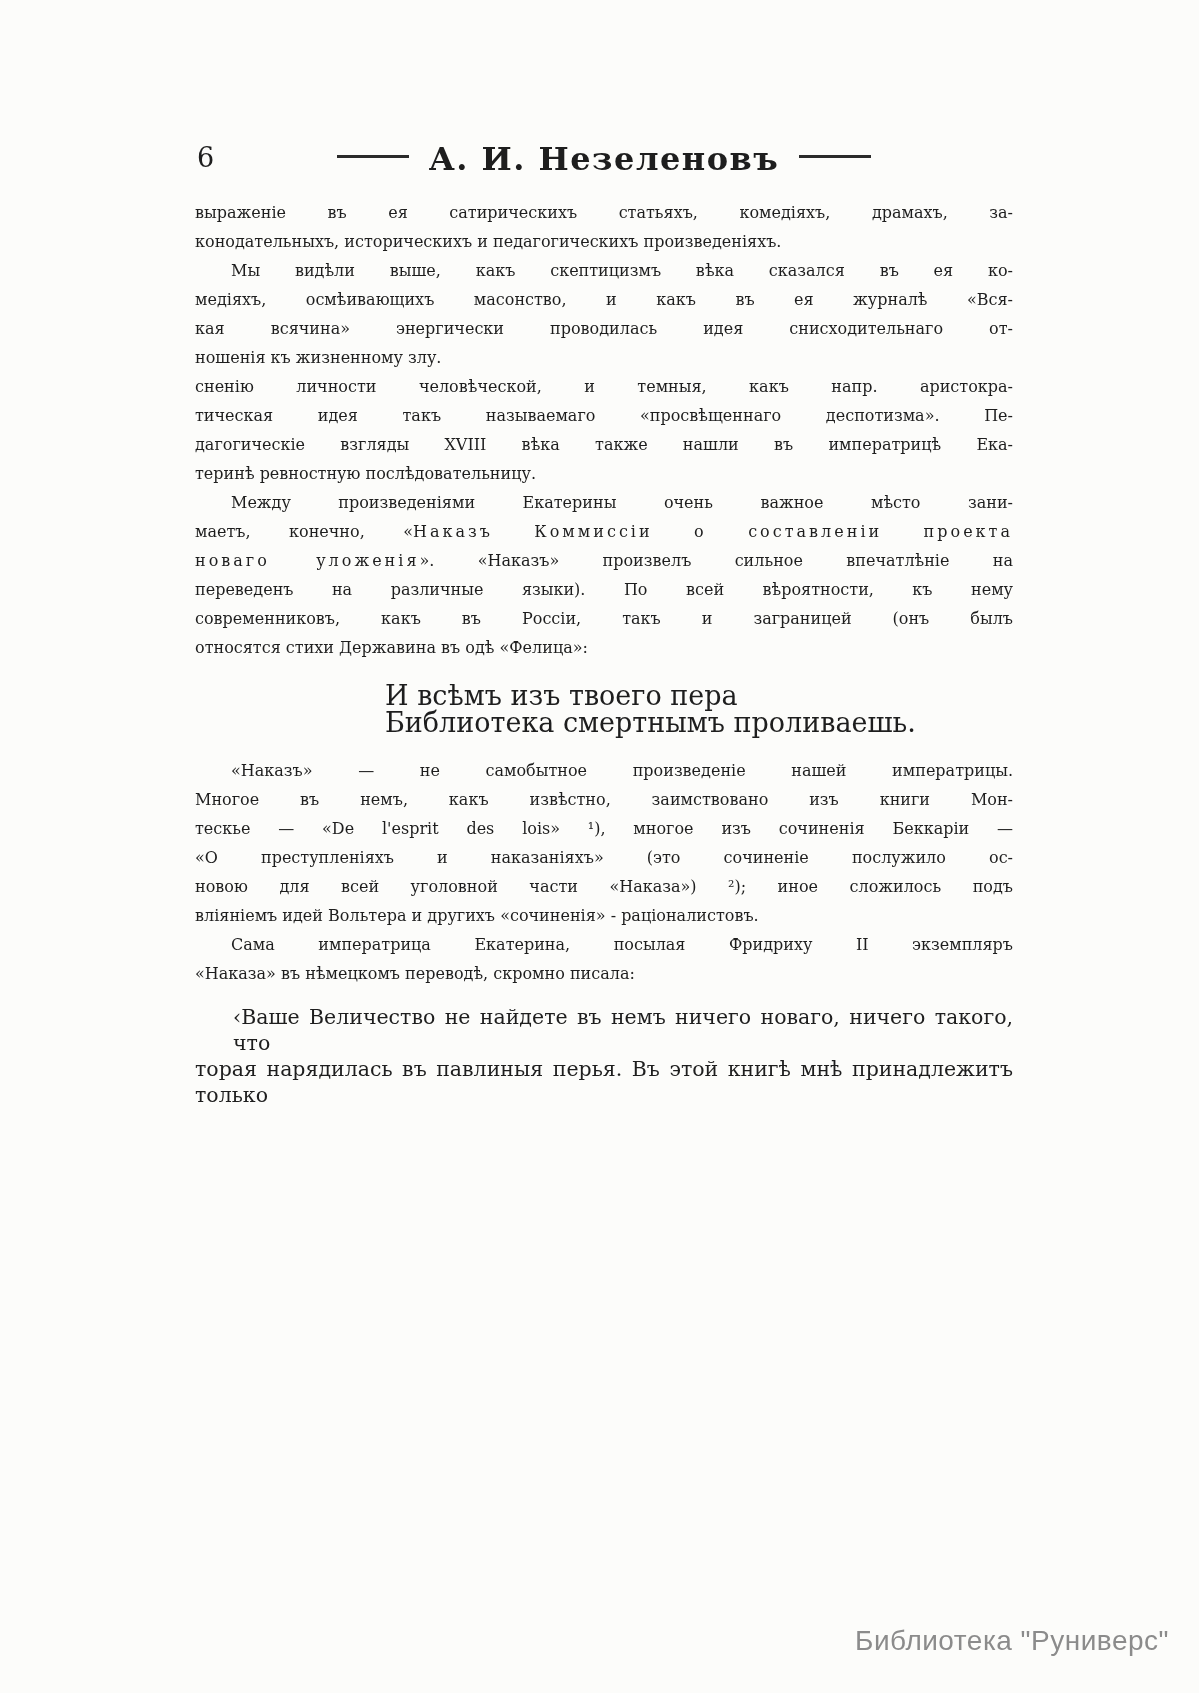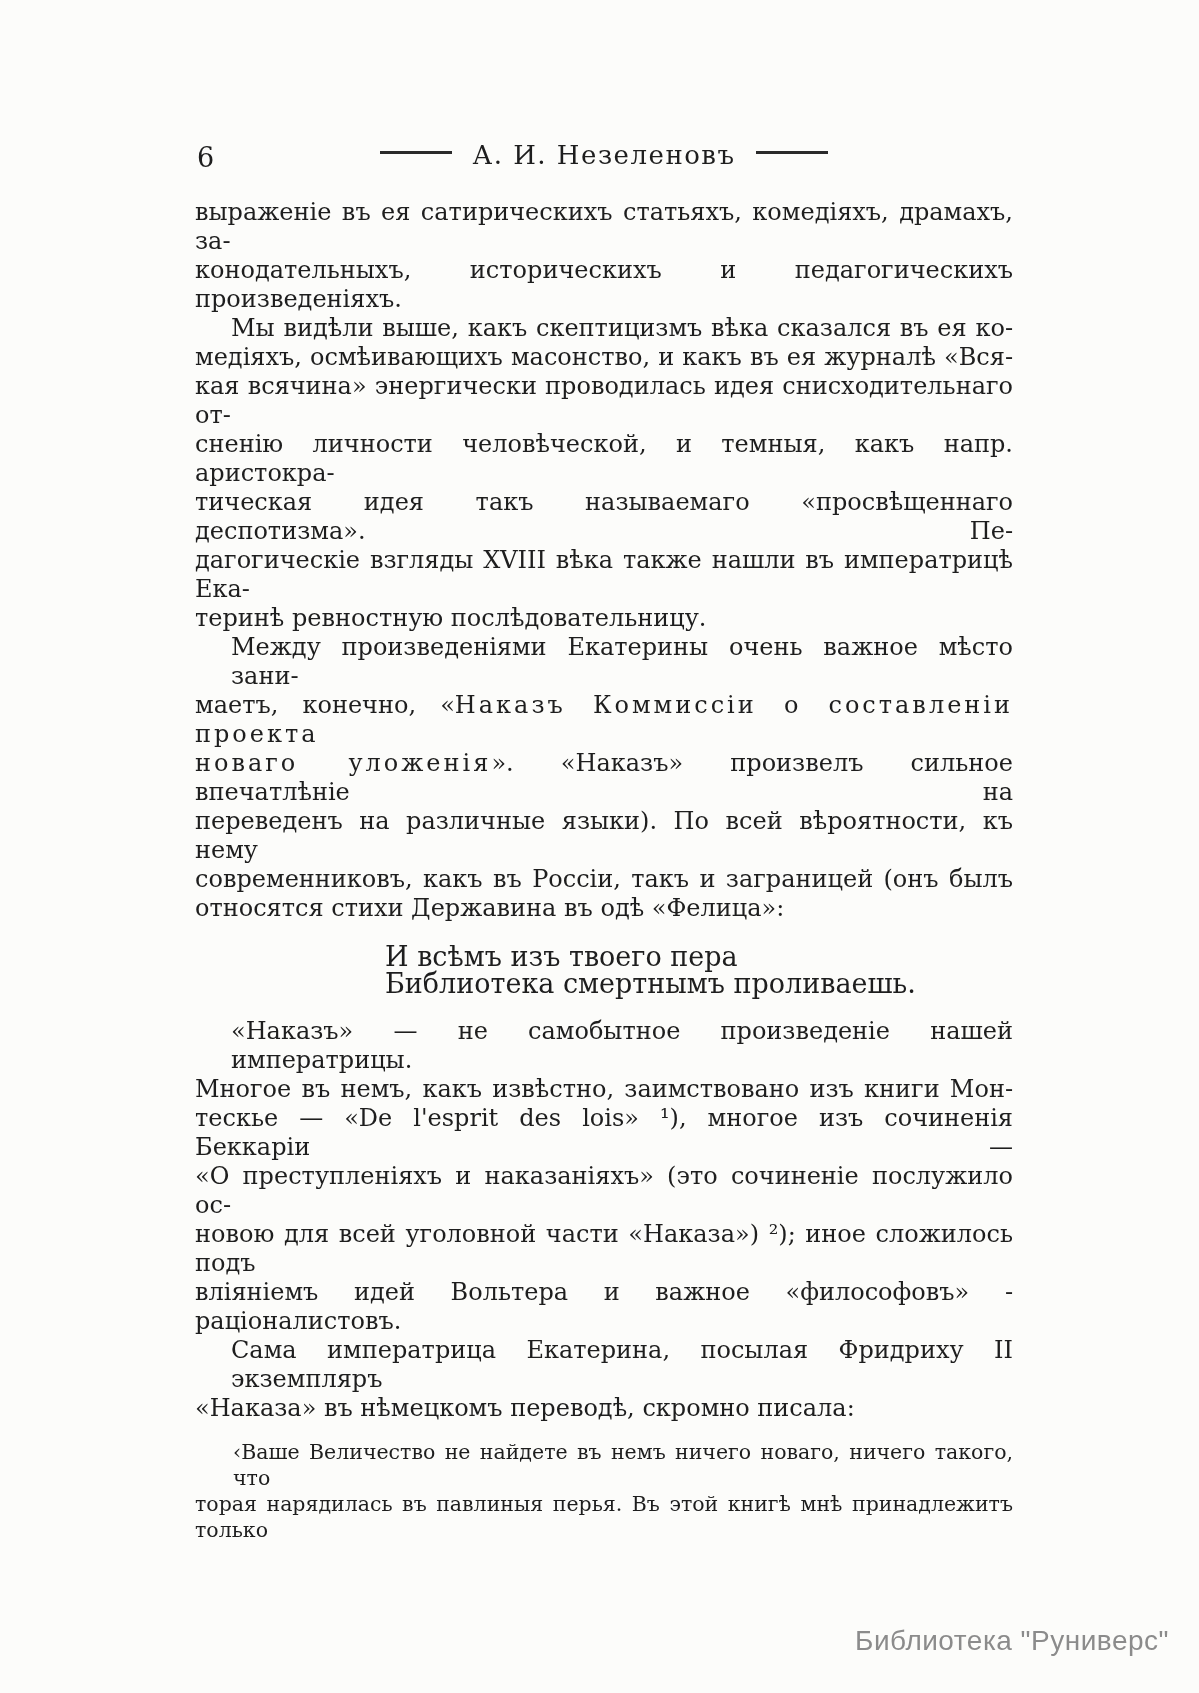--- a/index.html
+++ b/index.html
@@ -10,28 +10,28 @@
     margin:0 auto;
     background:#fcfcfa;
     color:#1e1e1e;
     font-family:"DejaVu Serif","Liberation Serif",serif;
     overflow:hidden;
   }
   
   .header{position:absolute;top:140px;left:195px;width:818px;height:36px;}
   .pagenum{position:absolute;left:2px;top:2px;font-size:27px;}
   .runhead{position:absolute;left:0;right:0;top:0;text-align:center;white-space:nowrap;}
-  .runhead .title{font-size:26px;letter-spacing:1.5px;display:inline-block;vertical-align:middle;}
+  .runhead .title{font-size:32px;letter-spacing:1.5px;display:inline-block;vertical-align:middle;font-weight:bold;}
   .dash{display:inline-block;vertical-align:middle;width:72px;border-top:3px solid #2a2a2a;margin:0 20px 6px 20px;}
   
   .textbody{position:absolute;top:198px;left:195px;width:818px;}
   .blk{margin:0;}
   .line{text-align:justify;text-align-last:justify;}
   .line.last{text-align-last:left;}
-  .para{font-size:24px;line-height:29px;}
+  .para{font-size:16px;line-height:29px;}
   .para.indent .line.first{padding-left:36px;}
   .verse{font-size:27px;line-height:27px;margin:20px 0 20px 190px;}
   .verse .line{text-align:left;text-align-last:left;}
   .quote{font-size:20.5px;line-height:26px;margin-top:16px;}
   .quote.indent .line.first{padding-left:38px;}
   .sp{letter-spacing:3px;}
   .watermark{
     position:absolute;right:30px;bottom:36px;
     font-family:"Liberation Sans","DejaVu Sans",sans-serif;
     font-size:28px;color:#8b8b8b;letter-spacing:0.5px;
@@ -51,20 +51,21 @@
 
   <div class="textbody">
       <div class="blk para">
         <div class="line first"><span>выраженіе въ ея сатирическихъ статьяхъ, комедіяхъ, драмахъ, за-</span></div>
         <div class="line last"><span>конодательныхъ, историческихъ и педагогическихъ произведеніяхъ.</span></div>
       </div>
       <div class="blk para indent">
         <div class="line first"><span>Мы видѣли выше, какъ скептицизмъ вѣка сказался въ ея ко-</span></div>
         <div class="line"><span>медіяхъ, осмѣивающихъ масонство, и какъ въ ея журналѣ «Вся-</span></div>
         <div class="line"><span>кая всячина» энергически проводилась идея снисходительнаго от-</span></div>
+        <div class="line last"><span>ношенія къ жизненному злу.</span></div>
       </div>
       <div class="blk para indent">
         <div class="line"><span>сненію личности человѣческой, и темныя, какъ напр. аристокра-</span></div>
         <div class="line"><span>тическая идея такъ называемаго «просвѣщеннаго деспотизма». Пе-</span></div>
         <div class="line"><span>дагогическіе взгляды XVIII вѣка также нашли въ императрицѣ Ека-</span></div>
         <div class="line last"><span>теринѣ ревностную послѣдовательницу.</span></div>
       </div>
       <div class="blk para indent">
         <div class="line first"><span>Между произведеніями Екатерины очень важное мѣсто зани-</span></div>
         <div class="line"><span>маетъ, конечно, «</span><span class="sp">Наказъ Коммиссіи о составленіи проекта</span></div>
@@ -76,21 +77,21 @@
       <div class="blk verse">
         <div class="line first"><span>И всѣмъ изъ твоего пера</span></div>
         <div class="line last"><span>Библиотека смертнымъ проливаешь.</span></div>
       </div>
       <div class="blk para indent">
         <div class="line first"><span>«Наказъ» — не самобытное произведеніе нашей императрицы.</span></div>
         <div class="line"><span>Многое въ немъ, какъ извѣстно, заимствовано изъ книги Мон-</span></div>
         <div class="line"><span>тескье — «De l'esprit des lois» ¹), многое изъ сочиненія Беккаріи —</span></div>
         <div class="line"><span>«О преступленіяхъ и наказаніяхъ» (это сочиненіе послужило ос-</span></div>
         <div class="line"><span>новою для всей уголовной части «Наказа») ²); иное сложилось подъ</span></div>
-        <div class="line last"><span>вліяніемъ идей Вольтера и важное «философовъ» - раціоналистовъ.</span></div>
+        <div class="line last"><span>вліяніемъ идей Вольтера и другихъ «сочиненія» - раціоналистовъ.</span></div>
       </div>
       <div class="blk para indent">
         <div class="line first"><span>Сама императрица Екатерина, посылая Фридриху II экземпляръ</span></div>
         <div class="line last"><span>«Наказа» въ нѣмецкомъ переводѣ, скромно писала:</span></div>
       </div>
       <div class="blk quote indent">
         <div class="line first"><span>‹Ваше Величество не найдете въ немъ ничего новаго, ничего такого, что</span></div>
         <div class="line"><span>торая нарядилась въ павлиныя перья. Въ этой книгѣ мнѣ принадлежитъ только</span></div>
       </div>
     </div>

